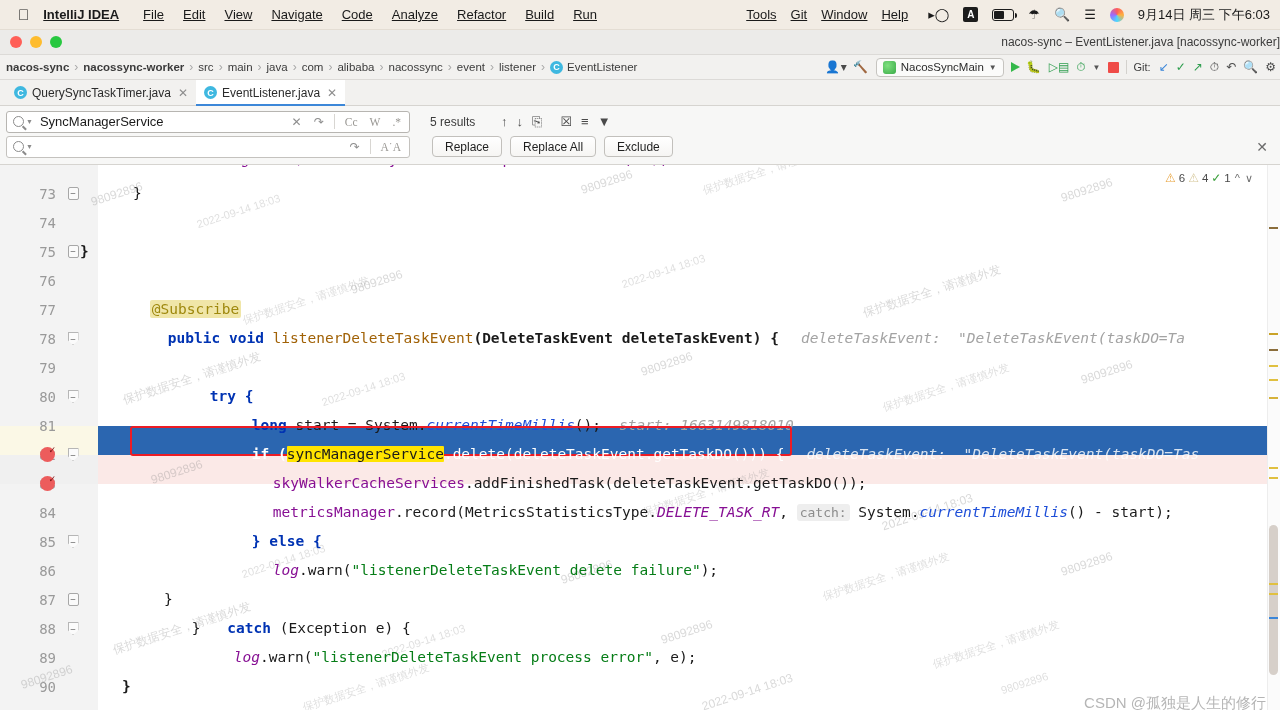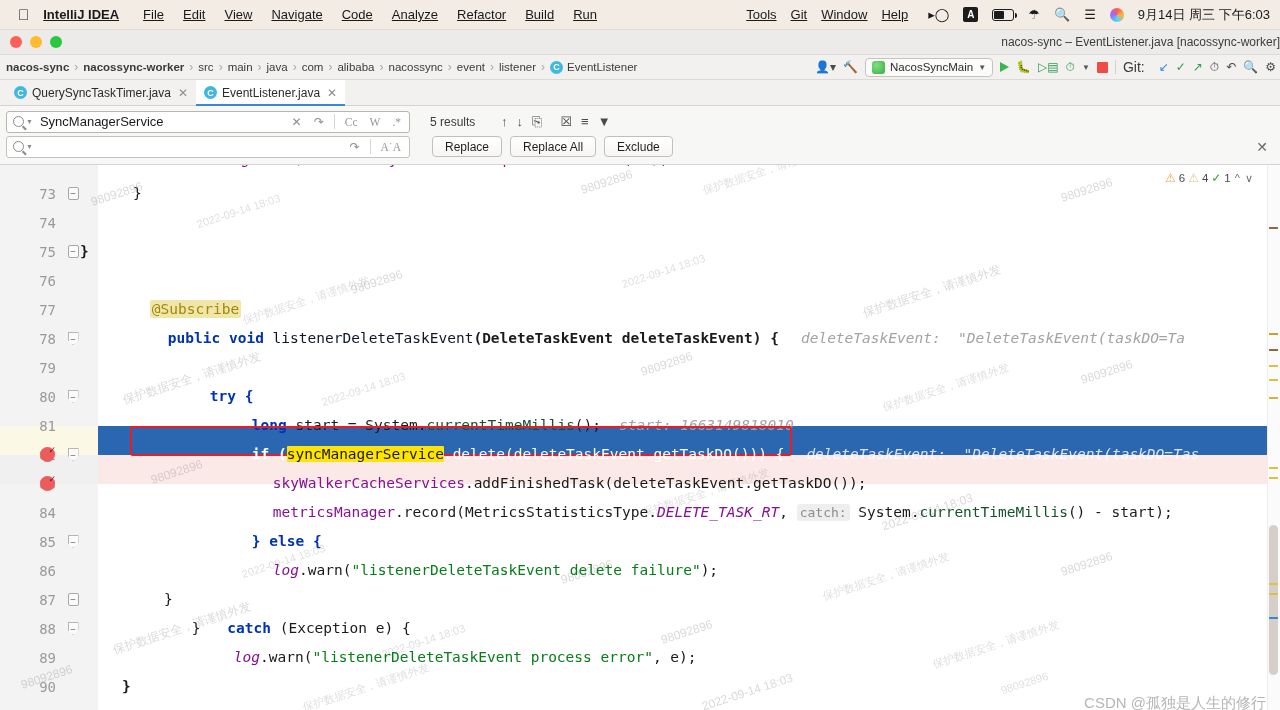--- a/index.html
+++ b/index.html
@@ -84,21 +84,21 @@
     display: inline-flex; align-items: center; gap: 5px;
     border: 1px solid #c6c4c0; border-radius: 4px; background: #fbfbfa;
     height: 19px; padding: 0 6px; font-size: 11.5px; color: #2b2b2b;
   }
   .runcfg .nacos-glyph {
     width: 13px; height: 13px; border-radius: 3px;
     background: radial-gradient(circle at 35% 35%, #7fe07f, #3aab48);
   }
   .play-tri { width: 0; height: 0; border-left: 9px solid #34b84a; border-top: 5.5px solid transparent; border-bottom: 5.5px solid transparent; }
   .stop-sq { width: 11px; height: 11px; background: #ef4b47; border-radius: 1px; }
-  .git-lbl { font-size: 14px; color: #3b3b3b; margin-right: 7px; }
+  .git-lbl { font-size: 11px; color: #3b3b3b; margin-right: 1px; }
   .vsep { width: 1px; height: 14px; background: #d3d1cd; }
 
   
   .tabsrow {
     height: 26px; background: #f2f1ef; display: flex; align-items: stretch;
     border-bottom: 1px solid #d6d4d0; padding-left: 6px;
   }
   .tab {
     display: flex; align-items: center; gap: 5px; padding: 0 8px;
     font-size: 12px; color: #2b2b2b; position: relative; cursor: default;
@@ -189,25 +189,25 @@
   .code {
     position: absolute; left: 98px; right: 0; top: 0; bottom: 0;
     white-space: pre; padding-left: 0;
     font-family: "DejaVu Sans Mono", monospace;
   }
   .ctext { position: absolute; left: 0; white-space: pre; line-height: 29px; }
 
   
   .kw   { color: #0033b3; font-weight: bold; padding-left: 18px; }
   .plain{ color: #1a1a1a; }
-  .meth { color: #0f172a; }
+  .meth { color: #a16207; }
   .str  { color: #067d17; }
   .fld  { color: #871094; }
   .stat { color: #871094; font-style: italic; }
-  .ital { color: #14532d; }
+  .ital { color: #1d4ed8; font-style: italic; }
   .anno { color: #9e880d; }
   .hintp{ color: #a3a3a3; font-style: italic; }
   .hintbox {
     color: #8c8c8c; font-style: normal; background: #eeeeee;
     border-radius: 3px; padding: 1px 3px; font-size: 13px;
   }
   .anno-hl { background: #f0e6a8; border-radius: 2px; padding: 1px 2px; }
 
   
   .row-selected { position: absolute; left: 0; right: 0; height: 29px; background: #2b66b0; }

